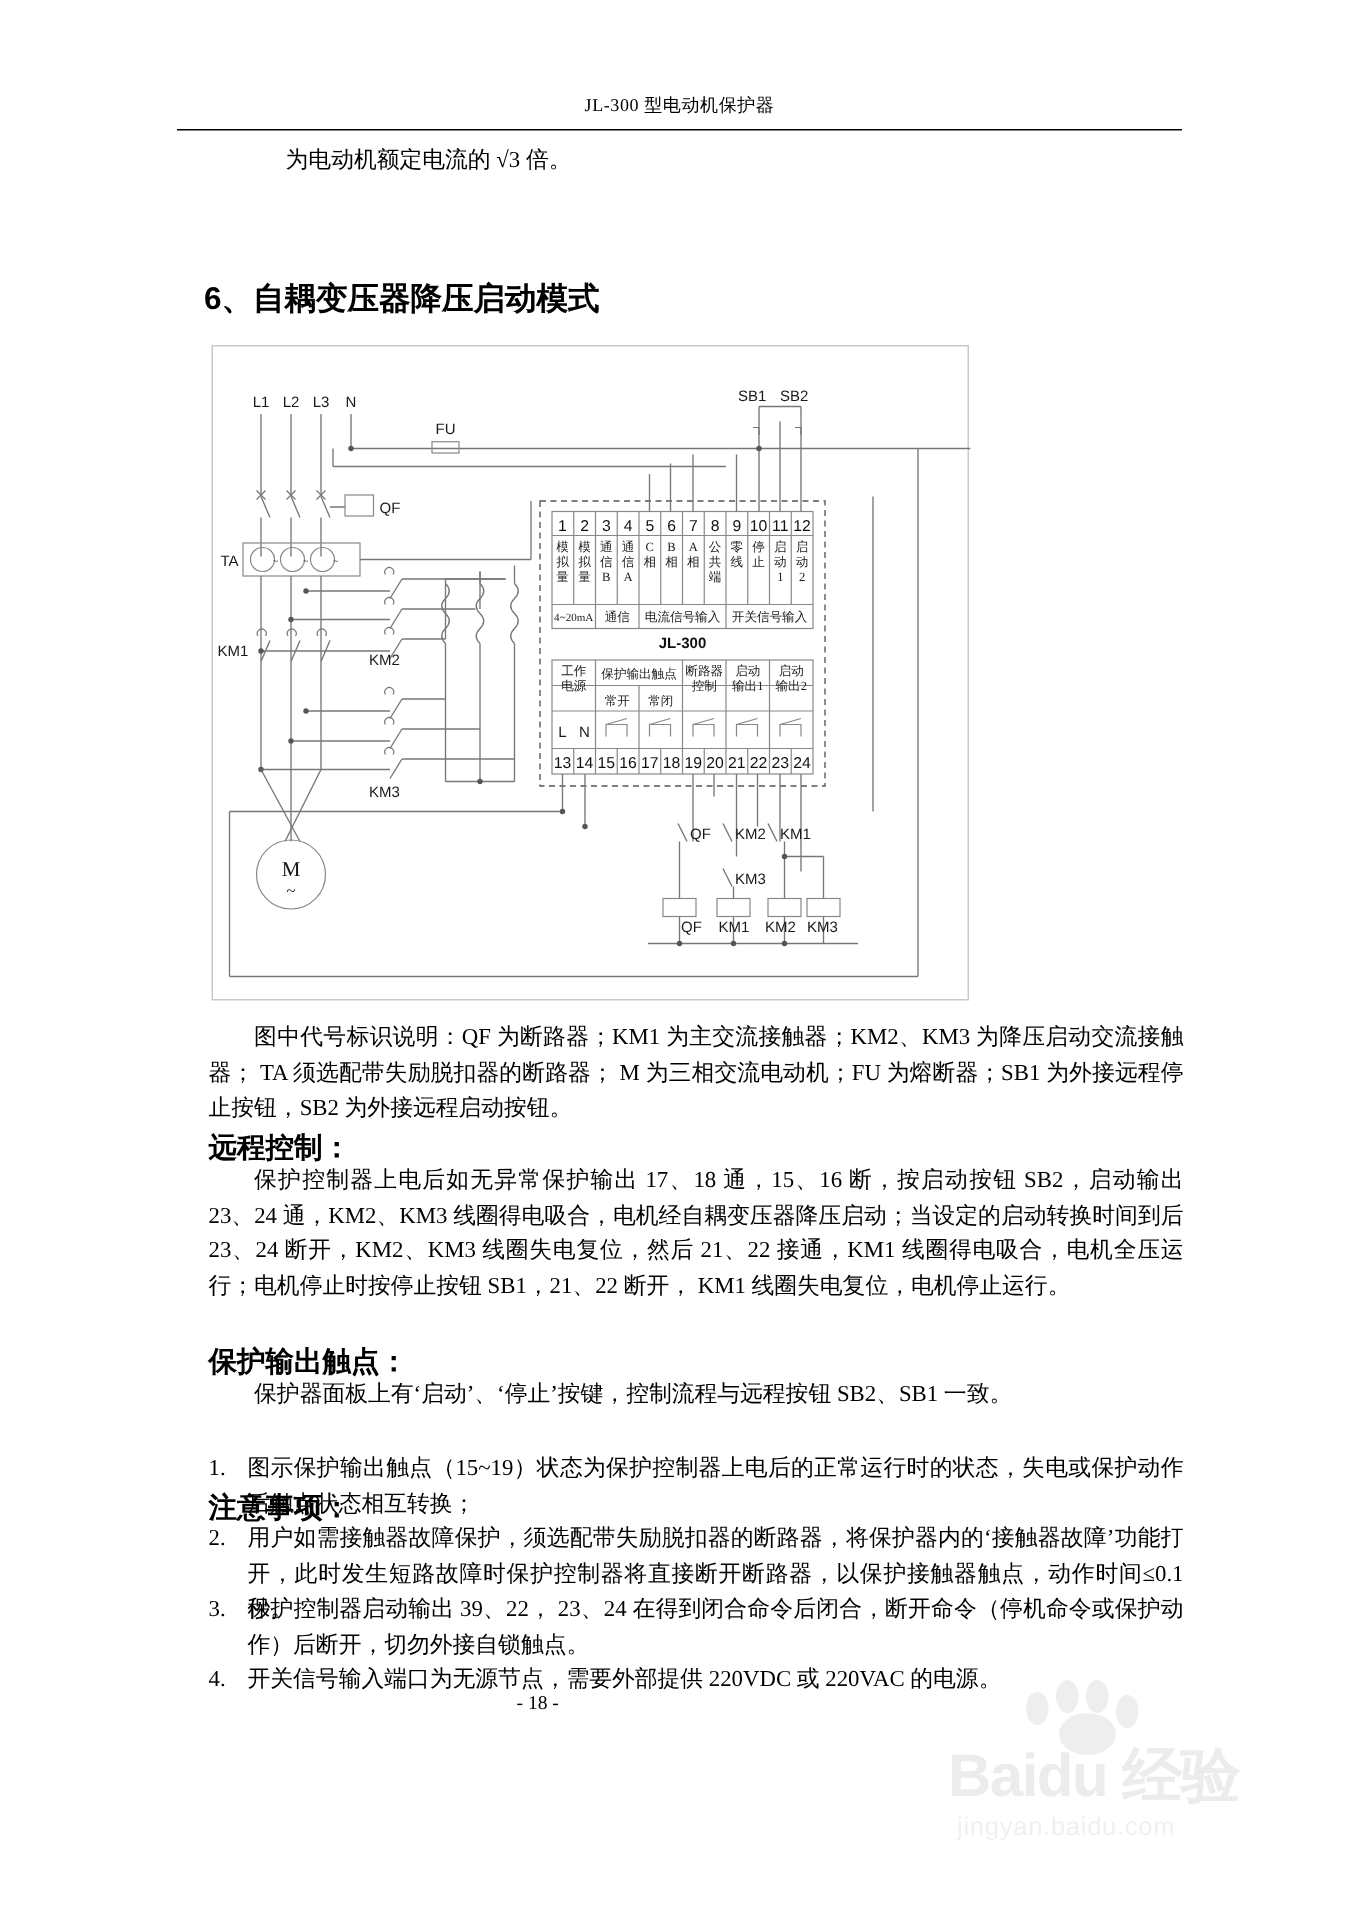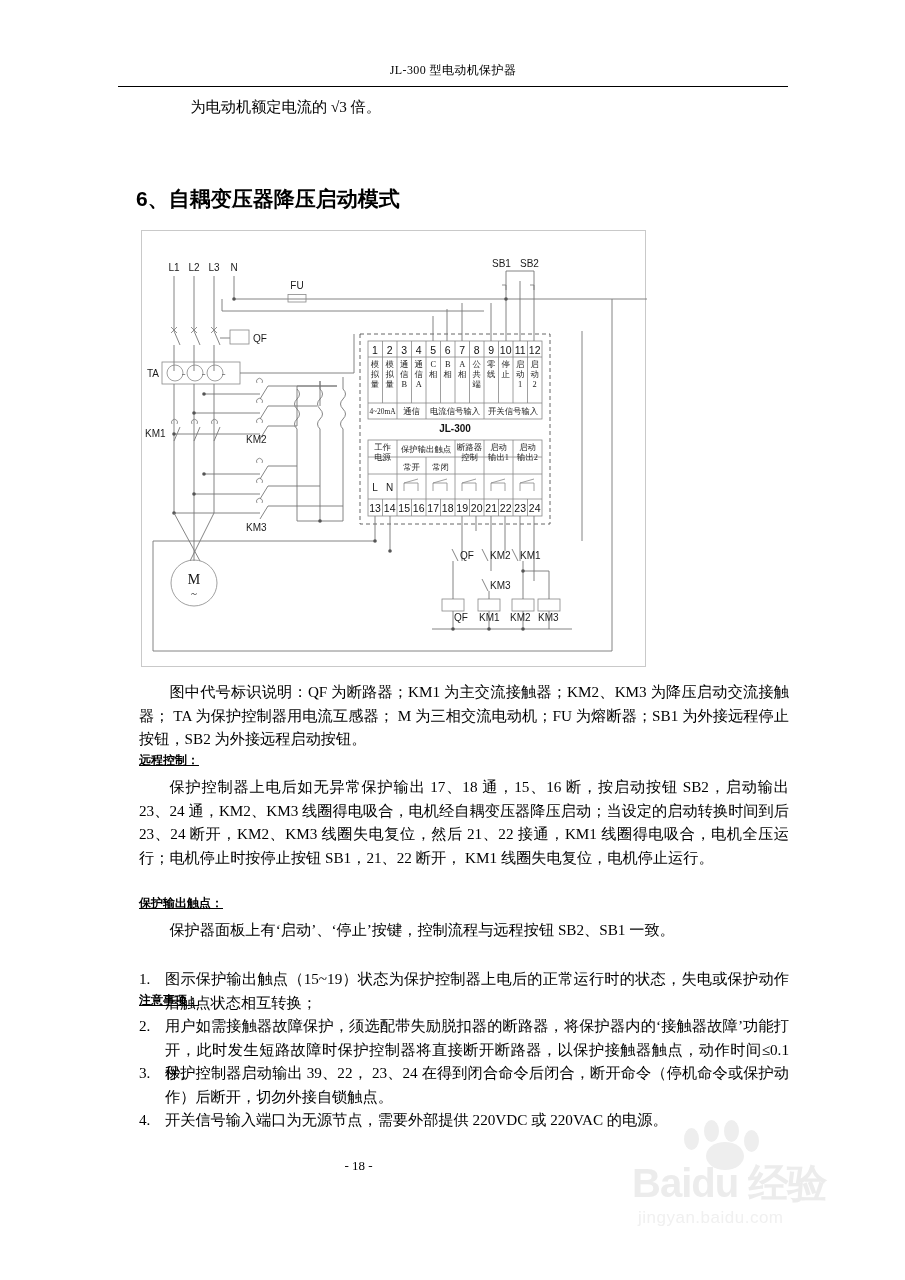--- a/index.html
+++ b/index.html
@@ -33,40 +33,39 @@
   .para {
     position: absolute;
     font-size: 15.2px;
     line-height: 23.5px;
     text-align: justify;
     text-justify: inter-ideograph;
   }
   .indent { text-indent: 2em; }
   .bold-head {
     position: absolute;
-    font-size: 12px;
+    font-size: 19px;
     font-weight: bold;
     font-family: "Liberation Sans", "DejaVu Sans", sans-serif;
-    text-decoration: underline;
   }
 
   
   .note {
     position: absolute;
     display: flex;
     font-size: 15.2px;
     line-height: 23.5px;
   }
   .note .num { width: 26px; flex: 0 0 26px; }
   .note .txt { flex: 1; text-align: justify; text-justify: inter-ideograph; }
 
   
   #page-number {
     position: absolute;
-    left: 0; top: 1158px; width: 717px;
+    left: 0; top: 1127px; width: 717px;
     text-align: center;
     font-size: 13px;
   }
 
   
   #watermark {
     position: absolute;
     left: 632px; top: 1128px;
     width: 250px; height: 110px;
     pointer-events: none;
@@ -492,21 +491,21 @@
     <text class="svg-num" x="305.7" y="281" text-anchor="middle">18</text>
     <text class="svg-num" x="320.2" y="281" text-anchor="middle">19</text>
     <text class="svg-num" x="334.7" y="281" text-anchor="middle">20</text>
     <text class="svg-num" x="349.2" y="281" text-anchor="middle">21</text>
     <text class="svg-num" x="363.7" y="281" text-anchor="middle">22</text>
     <text class="svg-num" x="378.2" y="281" text-anchor="middle">23</text>
     <text class="svg-num" x="392.7" y="281" text-anchor="middle">24</text>
   </svg>
 </div>
 
-<div class="para indent" style="left:139px; top:680px; width:650px;">图中代号标识说明：QF 为断路器；KM1 为主交流接触器；KM2、KM3 为降压启动交流接触器； TA 为保护控制器用电流互感器； M 为三相交流电动机；FU 为熔断器；SB1 为外接远程停止按钮，SB2 为外接远程启动按钮。</div>
+<div class="para indent" style="left:139px; top:680px; width:650px;">图中代号标识说明：QF 为断路器；KM1 为主交流接触器；KM2、KM3 为降压启动交流接触器； TA 须选配带失励脱扣器的断路器； M 为三相交流电动机；FU 为熔断器；SB1 为外接远程停止按钮，SB2 为外接远程启动按钮。</div>
 
 <div class="bold-head" style="left:139px; top:752px;">远程控制：</div>
 <div class="para indent" style="left:139px; top:775px; width:650px;">保护控制器上电后如无异常保护输出 17、18 通，15、16 断，按启动按钮 SB2，启动输出 23、24 通，KM2、KM3 线圈得电吸合，电机经自耦变压器降压启动；当设定的启动转换时间到后 23、24 断开，KM2、KM3 线圈失电复位，然后 21、22 接通，KM1 线圈得电吸合，电机全压运行；电机停止时按停止按钮 SB1，21、22 断开， KM1 线圈失电复位，电机停止运行。</div>
 
 <div class="bold-head" style="left:139px; top:895px;">保护输出触点：</div>
 <div class="para indent" style="left:139px; top:918px; width:650px;">保护器面板上有‘启动’、‘停止’按键，控制流程与远程按钮 SB2、SB1 一致。</div>
 
 <div class="bold-head" style="left:139px; top:992px;">注意事项：</div>
 
 <div class="note" style="left:139px; top:967px; width:650px;">

